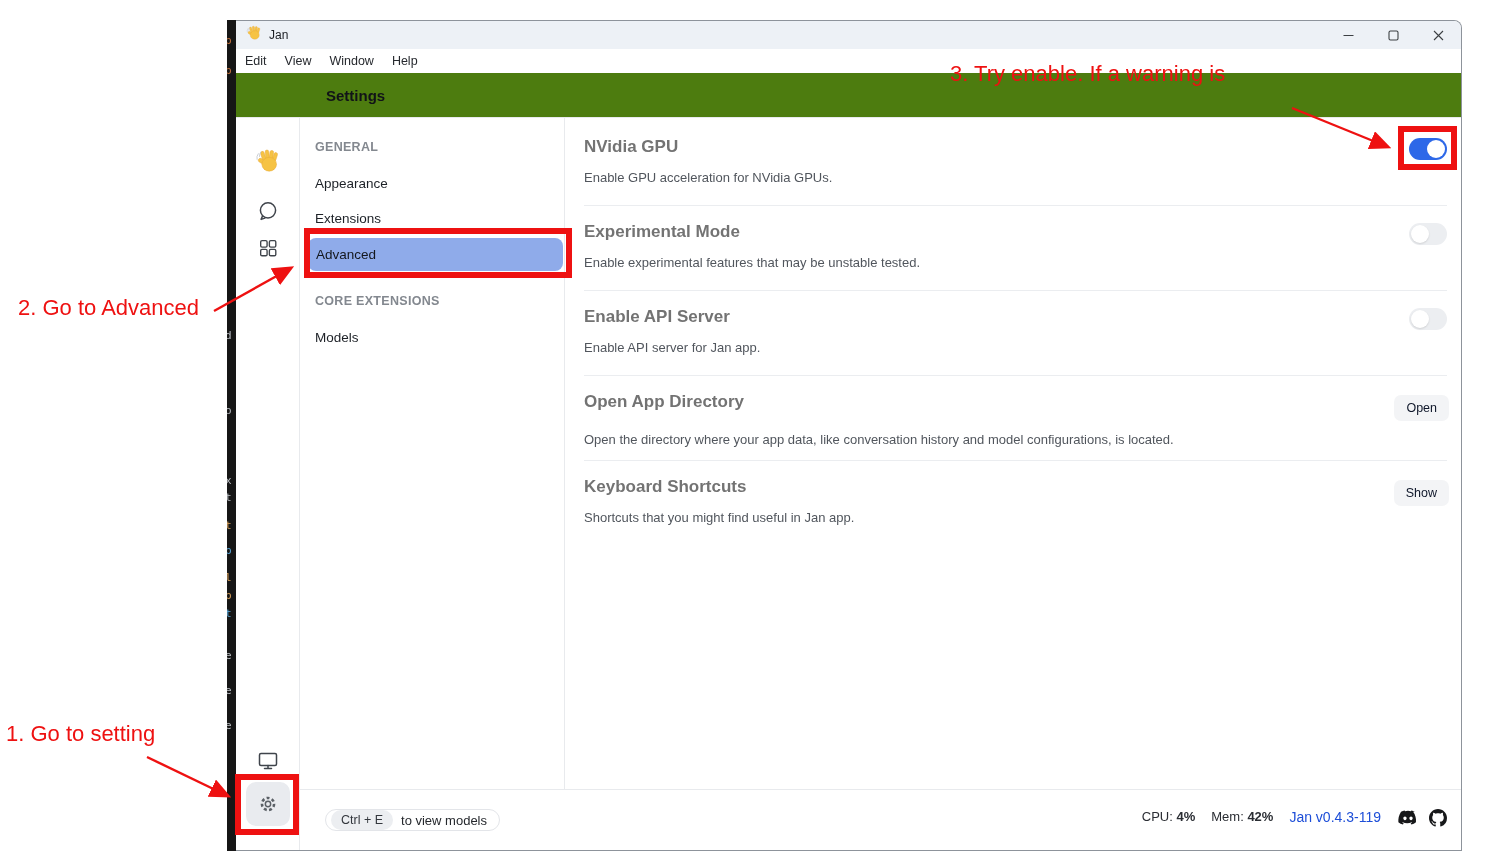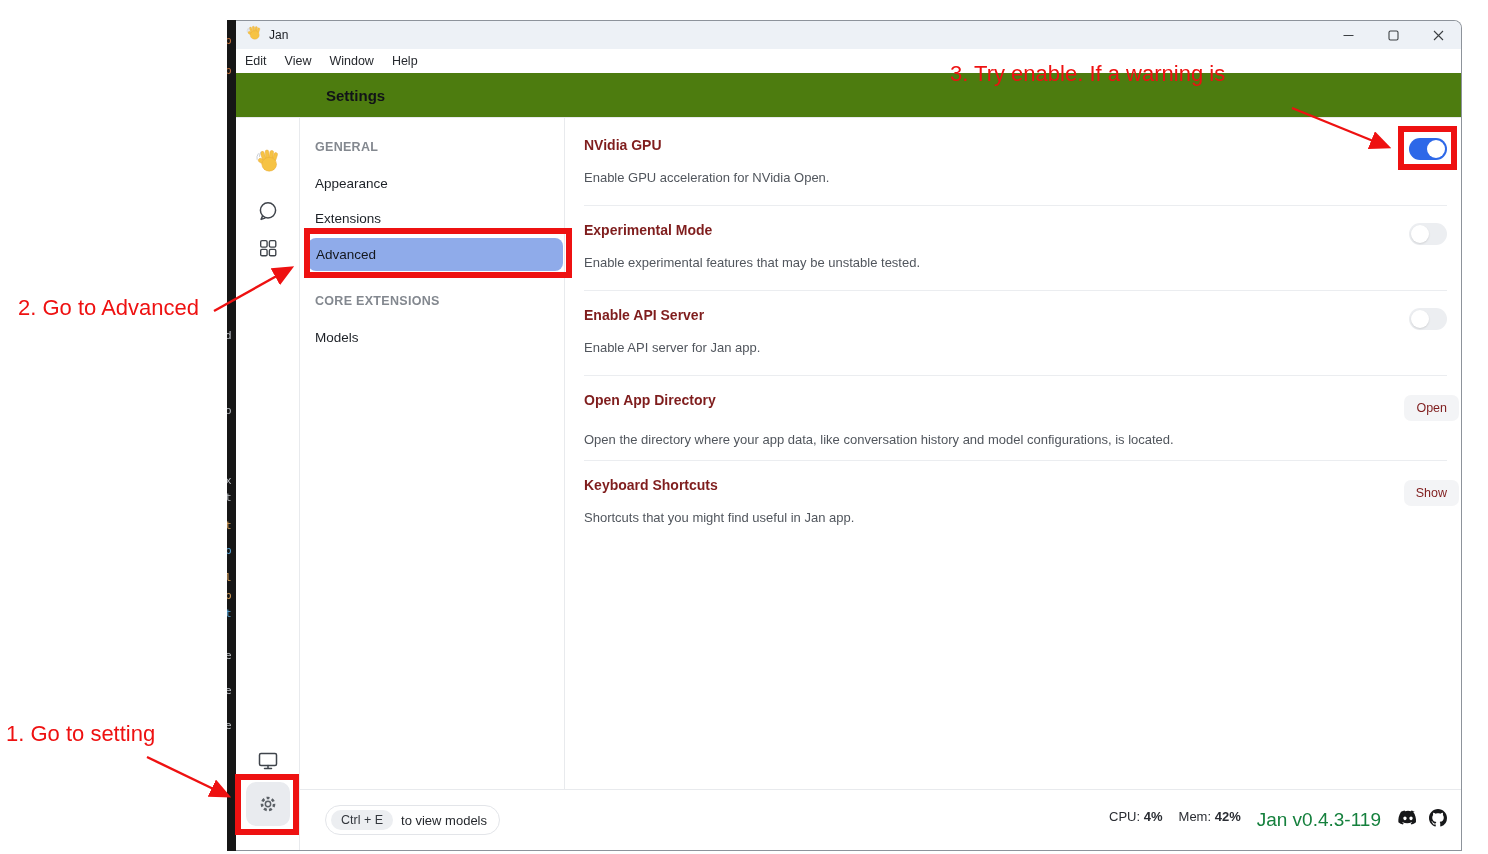--- a/index.html
+++ b/index.html
@@ -46,45 +46,45 @@
   
   .navcol { width:265px; border-right:1px solid #e8eaed; position:relative; flex:none; font-size:13.5px; }
   .nav-section { position:absolute; left:15px; font-size:12.5px; font-weight:700;
     color:#83888f; letter-spacing:.3px; }
   .nav-item { position:absolute; left:15px; color:#1d2127; font-weight:500; cursor:default; }
   .nav-sel { position:absolute; left:8px; top:120px; width:255px; height:33px; border-radius:8px;
     background:#8fabea; color:#14171d; font-weight:500; line-height:33px; padding-left:8px; }
 
   
   .content { flex:1; position:relative; }
-  .row-title { position:absolute; left:19px; font-size:14px; font-weight:600; color:#7f1d1d; }
+  .row-title { position:absolute; left:19px; font-size:17px; font-weight:600; color:#737373; }
   .row-desc  { position:absolute; left:19px; font-size:13px; color:#51565d; }
   .divider { position:absolute; left:19px; right:14px; height:1px; background:#ebedf0; }
 
   .toggle { position:absolute; right:14px; width:38px; height:22px; border-radius:11px; cursor:pointer; }
   .toggle .knob { position:absolute; top:2px; width:18px; height:18px; border-radius:50%; background:#fff; }
   .toggle.on  { background:#2d68e8; }
   .toggle.on .knob { right:2px; }
   .toggle.off { background:#eceef1; }
   .toggle.off .knob { left:2px; box-shadow:0 1px 2px rgba(0,0,0,.12); }
 
-  .mini-btn { position:absolute; right:2px; height:26px; padding:0 12px; border:none; border-radius:7px;
-    background:#f3f4f6; font-family:inherit; font-size:12.5px; color:#7f1d1d; cursor:pointer; }
+  .mini-btn { position:absolute; right:12px; height:26px; padding:0 12px; border:none; border-radius:7px;
+    background:#f3f4f6; font-family:inherit; font-size:12.5px; color:#0f172a; cursor:pointer; }
 
   
   .footer { position:absolute; left:64px; right:0; bottom:0; height:61px; border-top:1px solid #e8eaed;
     display:flex; align-items:center; padding:0 14px 0 25px; background:#fff; }
   .shortcut-pill { display:flex; align-items:center; gap:8px; border:1px solid #e3e5e9;
-    border-radius:15px; height:30px; padding:0 12px 0 5px; background:#fff; }
+    border-radius:15px; height:22px; padding:0 12px 0 5px; background:#fff; }
   .kbd-chip { background:#eceef1; border-radius:11px; font-size:12.5px; color:#33373d; padding:3px 10px; }
   .shortcut-hint { font-size:13px; color:#25282d; }
   .footer-right { margin-left:auto; display:flex; align-items:flex-start; gap:16px; }
   .stat { font-size:13px; color:#2a2d33; }
   .stat b { font-weight:700; }
-  .version { font-size:19px; color:#15803d; }
+  .version { font-size:14px; color:#1d4ed8; }
   .footer-icons { display:flex; align-items:center; gap:10px; }
 
   
   .red-box { position:absolute; border:6px solid #ee1111; z-index:50; pointer-events:none; }
   #red-box-gear     { left:235px;  top:774px; width:64px;  height:61px; }
   #red-box-advanced { left:304px;  top:228px; width:268px; height:50px; }
   #red-box-toggle   { left:1398px; top:126px; width:59px;  height:44px; }
   .annot-text { position:absolute; color:#ee1111; font-size:22px; line-height:28px; z-index:50; }
   #annot-1 { left:6px;   top:720px; }
   #annot-2 { left:18px;  top:294px; }
@@ -208,21 +208,21 @@
         <div class="nav-section" style="top:22px">GENERAL</div>
         <div class="nav-item" style="top:58px">Appearance</div>
         <div class="nav-item" style="top:93px">Extensions</div>
         <div class="nav-sel">Advanced</div>
         <div class="nav-section" style="top:176px">CORE EXTENSIONS</div>
         <div class="nav-item" style="top:212px">Models</div>
       </div>
 
       <div class="content">
         <div class="row-title" style="top:19px">NVidia GPU</div>
-        <div class="row-desc" style="top:52px">Enable GPU acceleration for NVidia Open.</div>
+        <div class="row-desc" style="top:52px">Enable GPU acceleration for NVidia GPUs.</div>
         <div class="toggle on" style="top:20px">
             <div class="knob"></div>
           </div>
         <div class="divider" style="top:87px"></div>
 
         <div class="row-title" style="top:104px">Experimental Mode</div>
         <div class="row-desc" style="top:137px">Enable experimental features that may be unstable tested.</div>
         <div class="toggle off" style="top:105px">
             <div class="knob"></div>
           </div>

